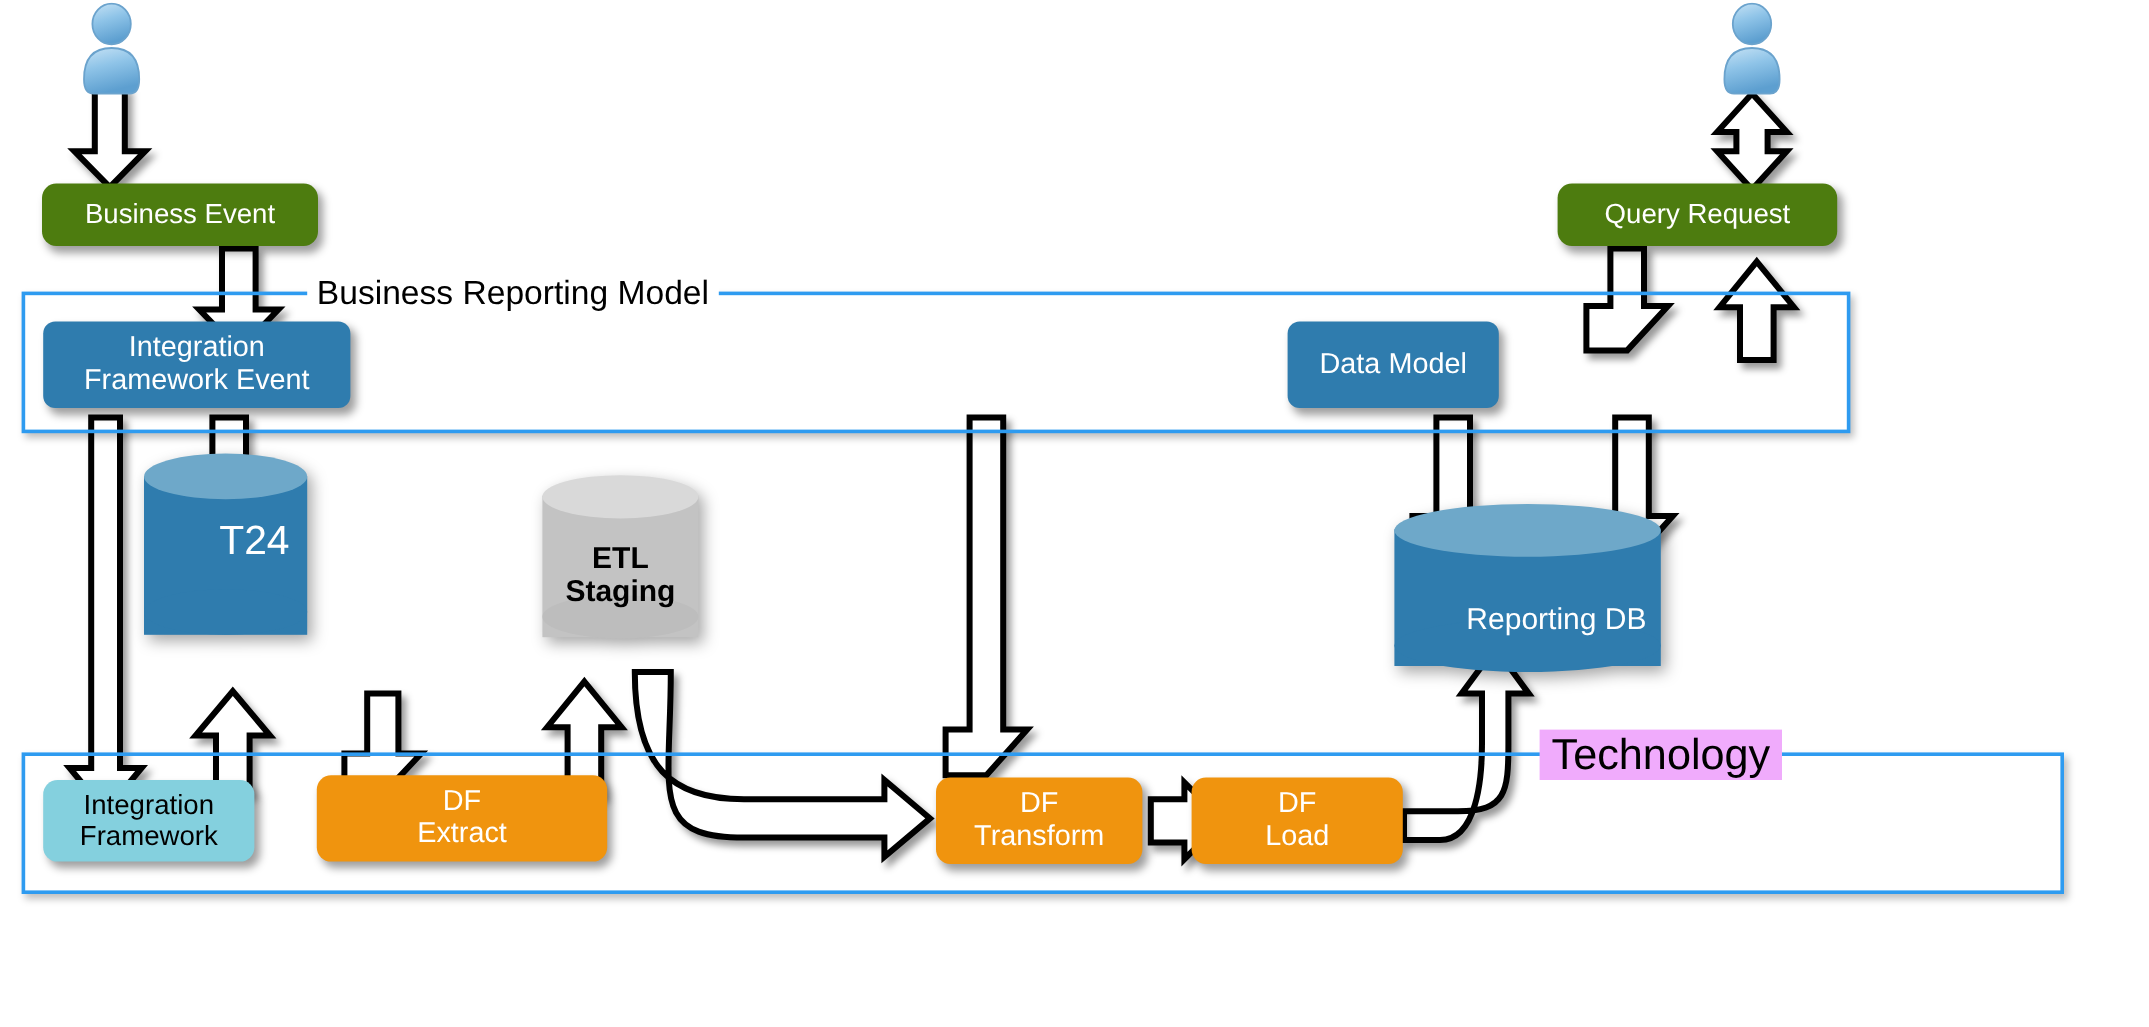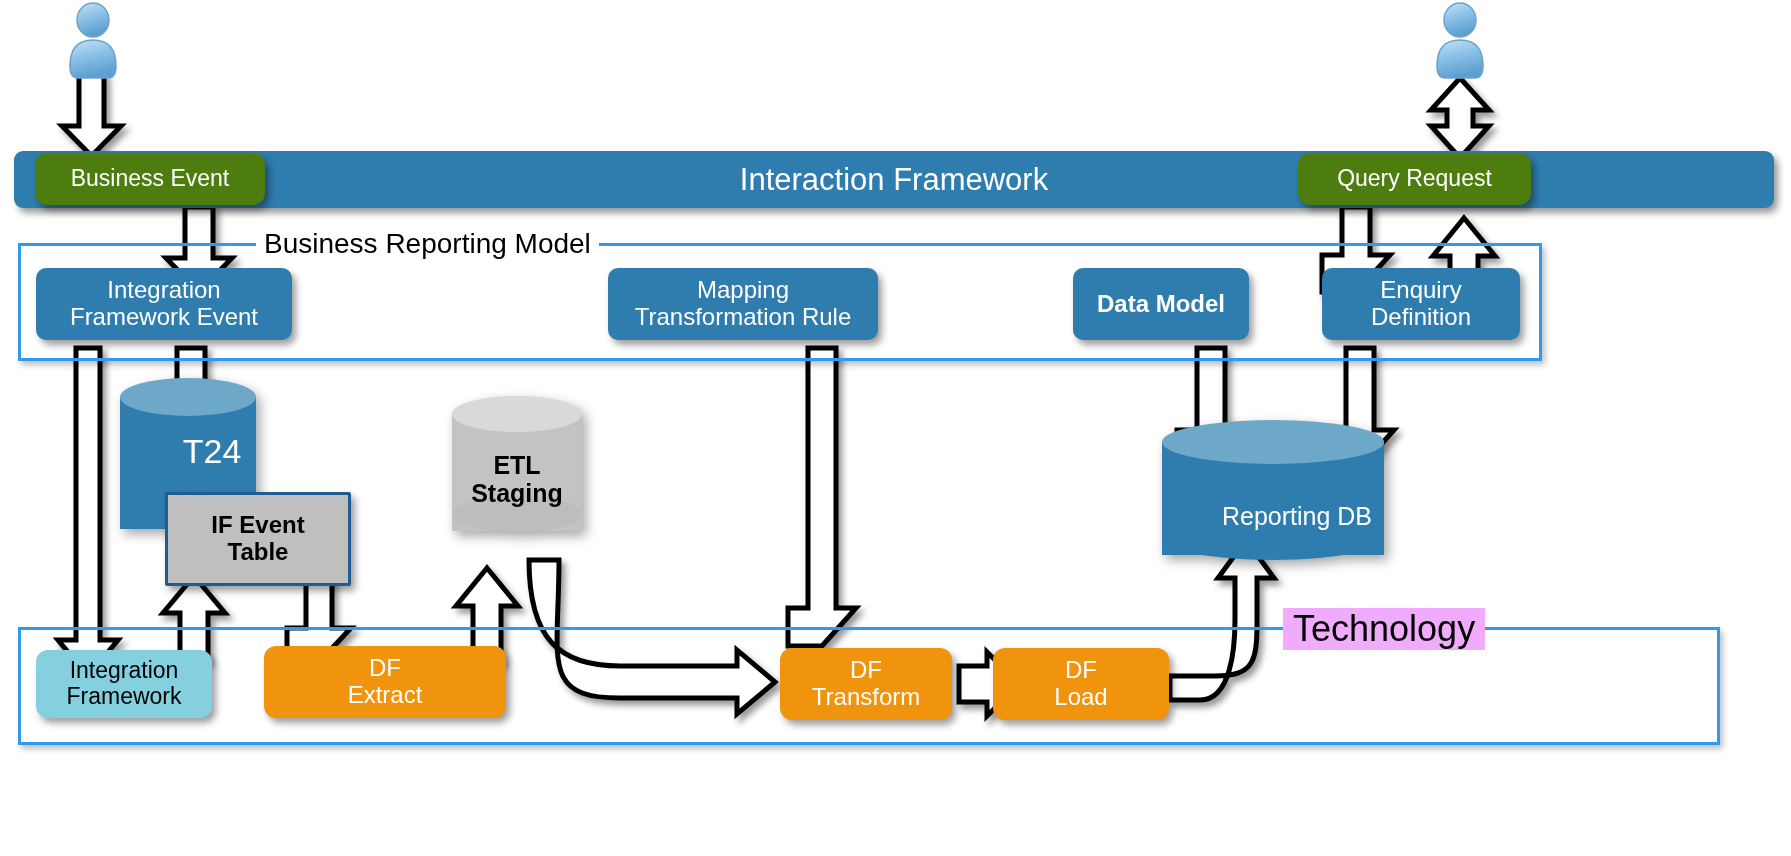--- a/index.html
+++ b/index.html
@@ -139,52 +139,43 @@
     </svg>
   </div>
 
   <div class="person abs" style="left:1429px;top:2px;width:62px;height:78px;">
     <svg viewBox="0 0 62 78" width="62" height="78">
       <ellipse cx="31" cy="18" rx="16" ry="17" fill="url(#pg)" stroke="#6ba3cd" stroke-width="1.5"></ellipse>
       <path d="M31 38 C 12 38 8 52 8 64 C 8 74 12 76 16 76 L 46 76 C 50 76 54 74 54 64 C 54 52 50 38 31 38 Z" fill="url(#pg)" stroke="#6ba3cd" stroke-width="1.5"></path>
     </svg>
   </div>
 
-  <div class="bar" style="left:14px;top:151px;width:1760px;height:57px;">
-    <span class="barlabel" style="font-size:31px;">Interaction Framework</span>
-  </div>
 
   <div class="node black" style="left:35px;top:153px;width:230px;height:52px;font-size:23px;">Business Event</div>
 
   <div class="node black" style="left:1298px;top:153px;width:233px;height:52px;font-size:23px;">Query Request</div>
 
   <div class="frame" style="left:18px;top:243px;width:1518px;height:112px;"></div>
 
   <div class="sectiontitle" style="left:256px;top:228px;font-size:28px;background:#fff;padding:0 8px;">Business Reporting Model</div>
 
   <div class="node blue" style="left:36px;top:268px;width:256px;height:72px;font-size:24px;">Integration
 Framework Event</div>
 
-  <div class="node blue" style="left:608px;top:268px;width:270px;height:72px;font-size:24px;">Mapping
-Transformation Rule</div>
-
-  <div class="node blue" style="left:1073px;top:268px;width:176px;height:72px;font-size:24px;font-weight:bold;">Data Model</div>
-
-  <div class="node blue" style="left:1322px;top:268px;width:198px;height:72px;font-size:24px;">Enquiry
-Definition</div>
+
+  <div class="node blue" style="left:1073px;top:268px;width:176px;height:72px;font-size:24px;">Data Model</div>
+
 
   <div class="cyl blue" style="left:120px;top:378px;width:136px;height:170px;">
     <div class="body" style="top:19px;height:132px;"></div>
     <div class="bot" style="top:113px;height:38px;"></div>
     <div class="top" style="top:0px;height:38px;"></div>
     <div class="lbl" style="top:48px;height:50px;font-size:34px;">T24</div>
   </div>
 
-  <div class="node grey" style="left:165px;top:492px;width:180px;height:88px;font-size:24px;">IF Event
-Table</div>
 
   <div class="cyl grey" style="left:452px;top:396px;width:130px;height:152px;font-weight:bold;">
     <div class="body" style="top:17px;height:118px;"></div>
     <div class="bot" style="top:100px;height:36px;"></div>
     <div class="top" style="top:0px;height:36px;"></div>
     <div class="lbl" style="top:52px;height:62px;font-size:25px;">ETL
 Staging</div>
   </div>
 
   <div class="cyl blue" style="left:1162px;top:420px;width:222px;height:152px;">

